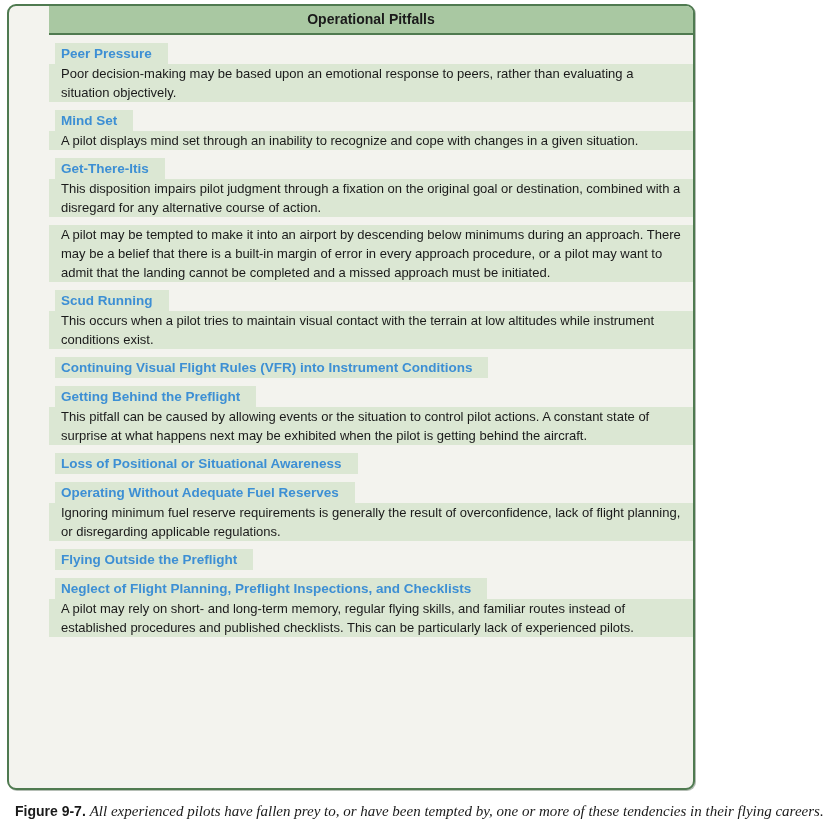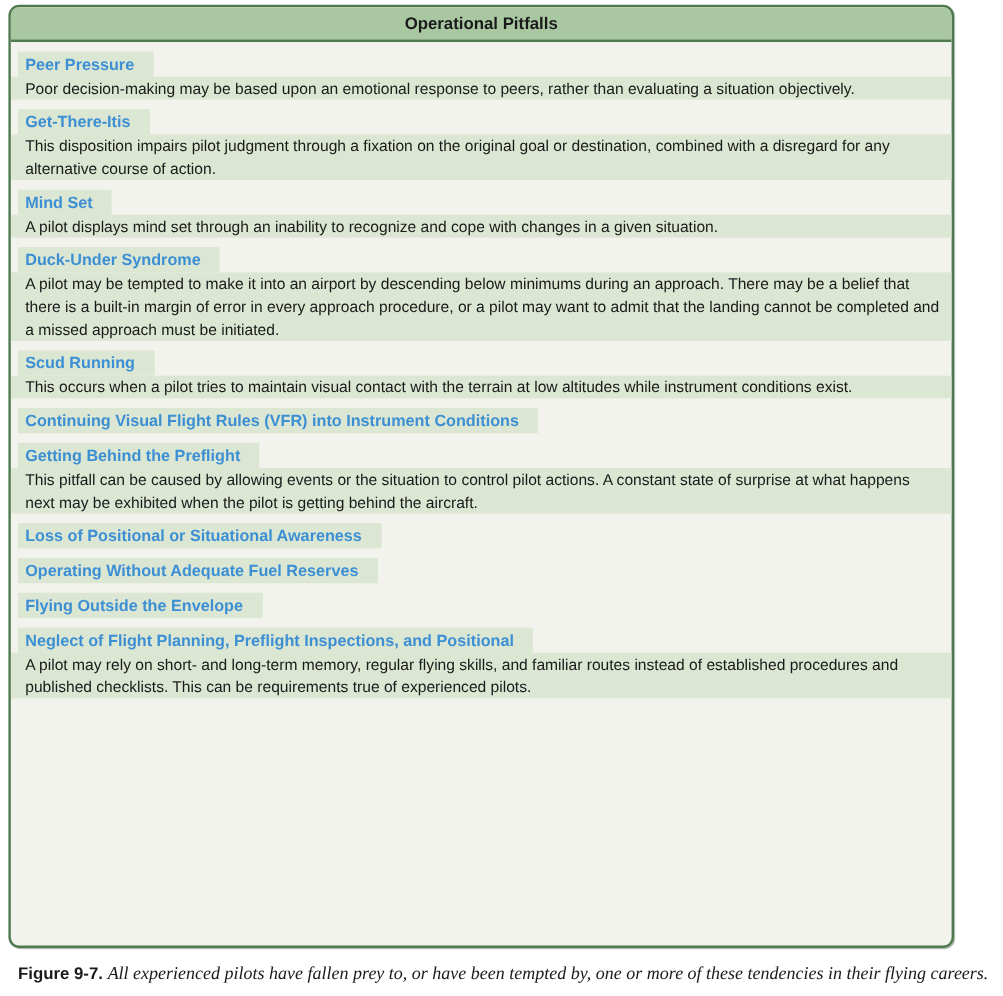--- a/index.html
+++ b/index.html
@@ -16,27 +16,28 @@
     width: 836px;
     height: 830px;
     position: relative;
     font-family: "Liberation Sans", sans-serif;
     color: var(--text-color);
   }
   .pitfalls-table {
     position: absolute;
     left: 7px;
     top: 4px;
-    width: 788px;
+    width: 688px;
     height: 786px;
     background: var(--body-bg);
     border: 2px solid var(--border-green);
     border-radius: 9px;
     overflow: hidden;
     box-shadow: 1px 1px 0 rgba(90,110,90,0.45);
+    padding-left: 40px;
   }
   .table-header {
     background: var(--header-green);
     border-bottom: 2px solid var(--border-green);
     text-align: center;
     font-weight: bold;
     font-size: 14px;
     line-height: 15px;
     padding: 6px 0;
   }
@@ -88,31 +89,30 @@
   <div class="table-header">
     <span>Operational Pitfalls</span>
   </div>
   <div class="table-body" id="items-container">
   <div class="pitfall-item">
     <div class="pitfall-title">Peer Pressure</div>
     <div class="pitfall-body">Poor decision-making may be based upon an emotional response to peers, rather than evaluating a situation objectively.</div>
   </div>
 
   <div class="pitfall-item">
+    <div class="pitfall-title">Mind Set</div>
+    <div class="pitfall-body">A pilot displays mind set through an inability to recognize and cope with changes in a given situation.</div>
+  </div>
+
+  <div class="pitfall-item">
     <div class="pitfall-title">Get-There-Itis</div>
     <div class="pitfall-body">This disposition impairs pilot judgment through a fixation on the original goal or destination, combined with a disregard for any alternative course of action.</div>
   </div>
 
   <div class="pitfall-item">
-    <div class="pitfall-title">Mind Set</div>
-    <div class="pitfall-body">A pilot displays mind set through an inability to recognize and cope with changes in a given situation.</div>
-  </div>
-
-  <div class="pitfall-item">
-    <div class="pitfall-title">Duck-Under Syndrome</div>
     <div class="pitfall-body">A pilot may be tempted to make it into an airport by descending below minimums during an approach. There may be a belief that there is a built-in margin of error in every approach procedure, or a pilot may want to admit that the landing cannot be completed and a missed approach must be initiated.</div>
   </div>
 
   <div class="pitfall-item">
     <div class="pitfall-title">Scud Running</div>
     <div class="pitfall-body">This occurs when a pilot tries to maintain visual contact with the terrain at low altitudes while instrument conditions exist.</div>
   </div>
 
   <div class="pitfall-item">
     <div class="pitfall-title">Continuing Visual Flight Rules (VFR) into Instrument Conditions</div>
@@ -122,30 +122,31 @@
     <div class="pitfall-title">Getting Behind the Preflight</div>
     <div class="pitfall-body">This pitfall can be caused by allowing events or the situation to control pilot actions. A constant state of surprise at what happens next may be exhibited when the pilot is getting behind the aircraft.</div>
   </div>
 
   <div class="pitfall-item">
     <div class="pitfall-title">Loss of Positional or Situational Awareness</div>
   </div>
 
   <div class="pitfall-item">
     <div class="pitfall-title">Operating Without Adequate Fuel Reserves</div>
+    <div class="pitfall-body">Ignoring minimum fuel reserve requirements is generally the result of overconfidence, lack of flight planning, or disregarding applicable regulations.</div>
   </div>
 
 
   <div class="pitfall-item">
-    <div class="pitfall-title">Flying Outside the Envelope</div>
+    <div class="pitfall-title">Flying Outside the Preflight</div>
   </div>
 
   <div class="pitfall-item">
-    <div class="pitfall-title">Neglect of Flight Planning, Preflight Inspections, and Positional</div>
-    <div class="pitfall-body">A pilot may rely on short- and long-term memory, regular flying skills, and familiar routes instead of established procedures and published checklists. This can be requirements true of experienced pilots.</div>
+    <div class="pitfall-title">Neglect of Flight Planning, Preflight Inspections, and Checklists</div>
+    <div class="pitfall-body">A pilot may rely on short- and long-term memory, regular flying skills, and familiar routes instead of established procedures and published checklists. This can be particularly lack of experienced pilots.</div>
   </div>
 </div>
 </div>
 
 <div class="figure-caption">
   <span class="caption-label">Figure 9-7.</span>
   <span class="caption-text">All experienced pilots have fallen prey to, or have been tempted by, one or more of these tendencies in their flying careers.</span>
 </div>
 
 </body></html>

